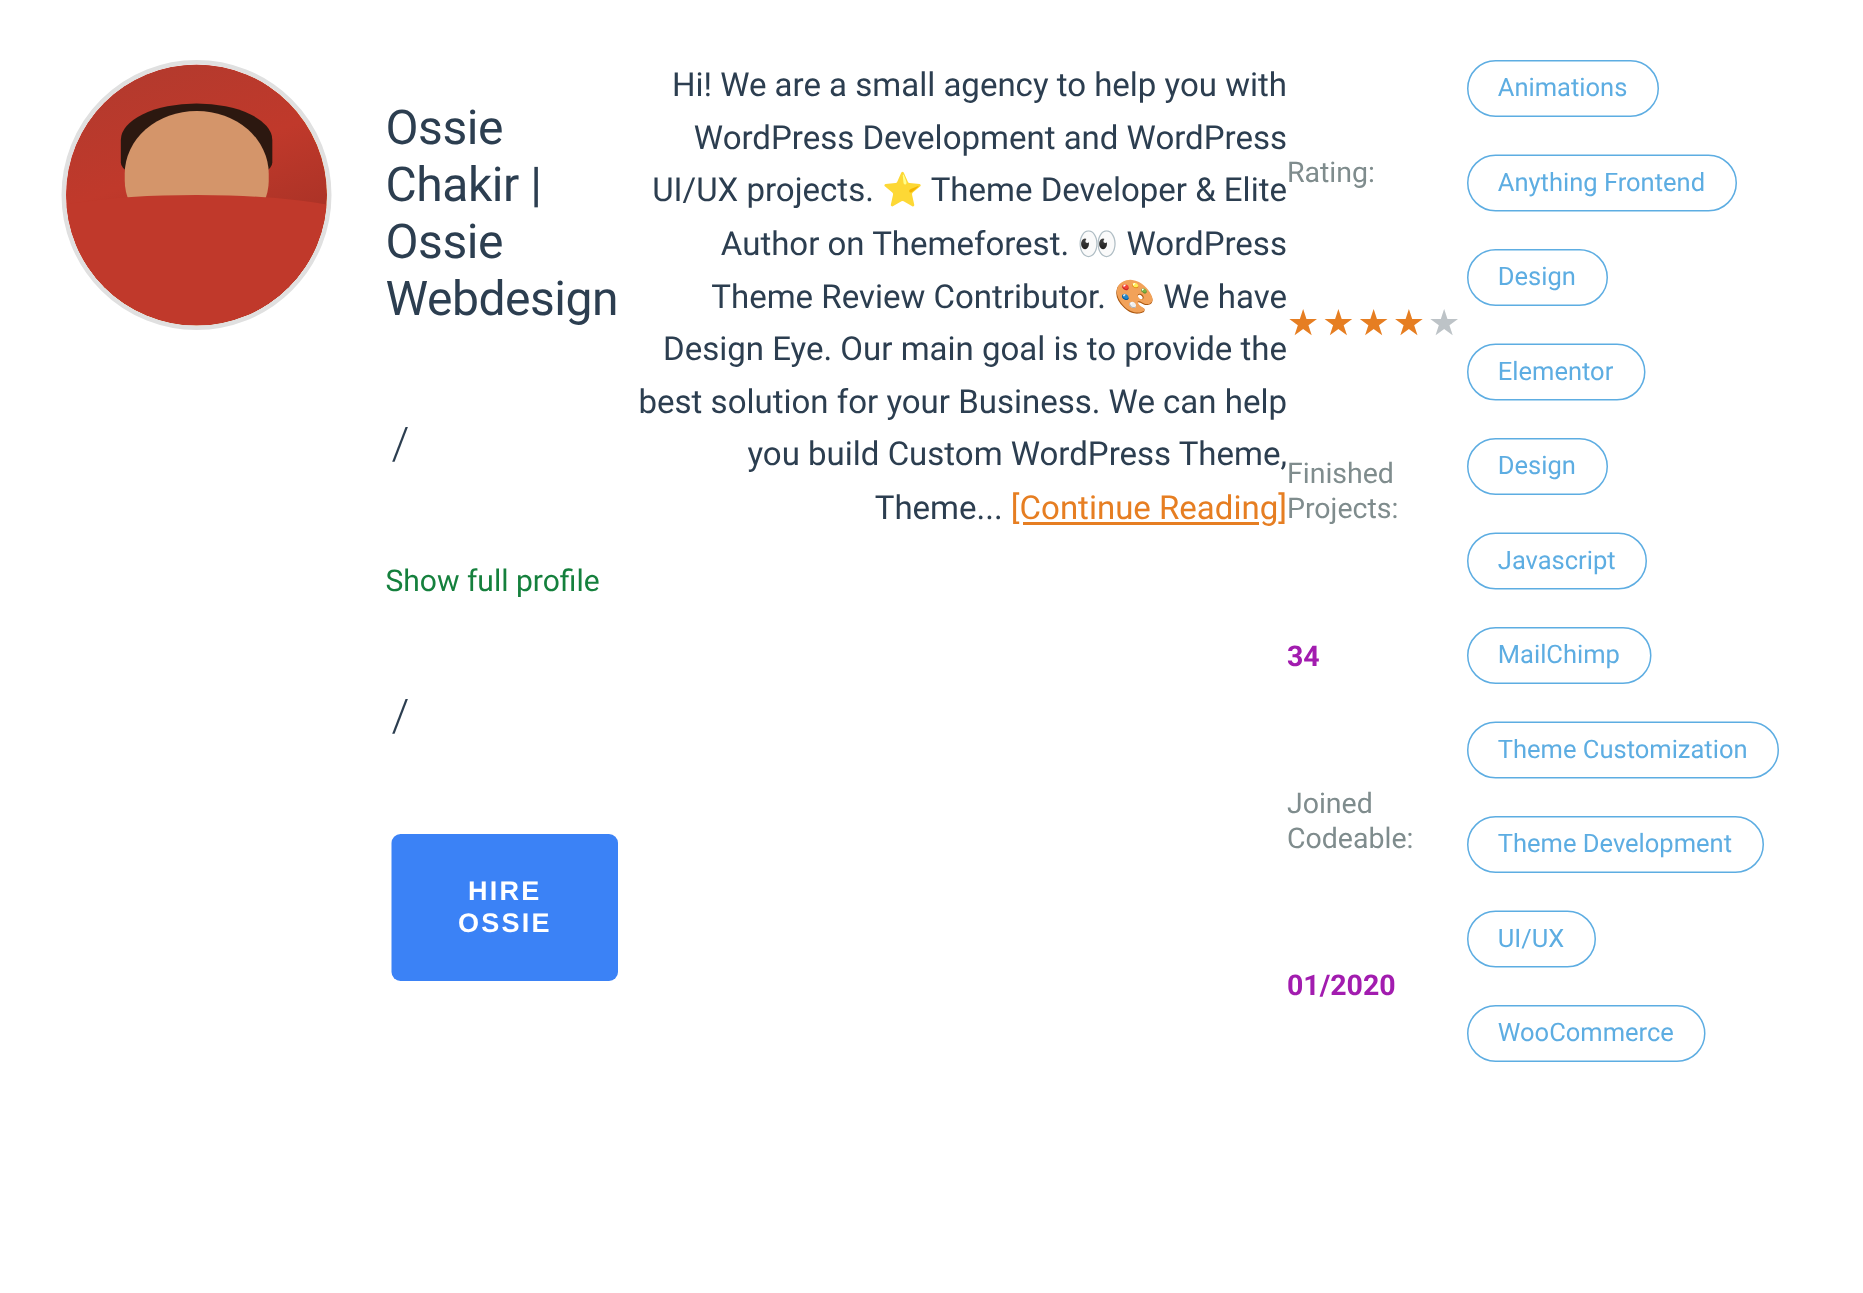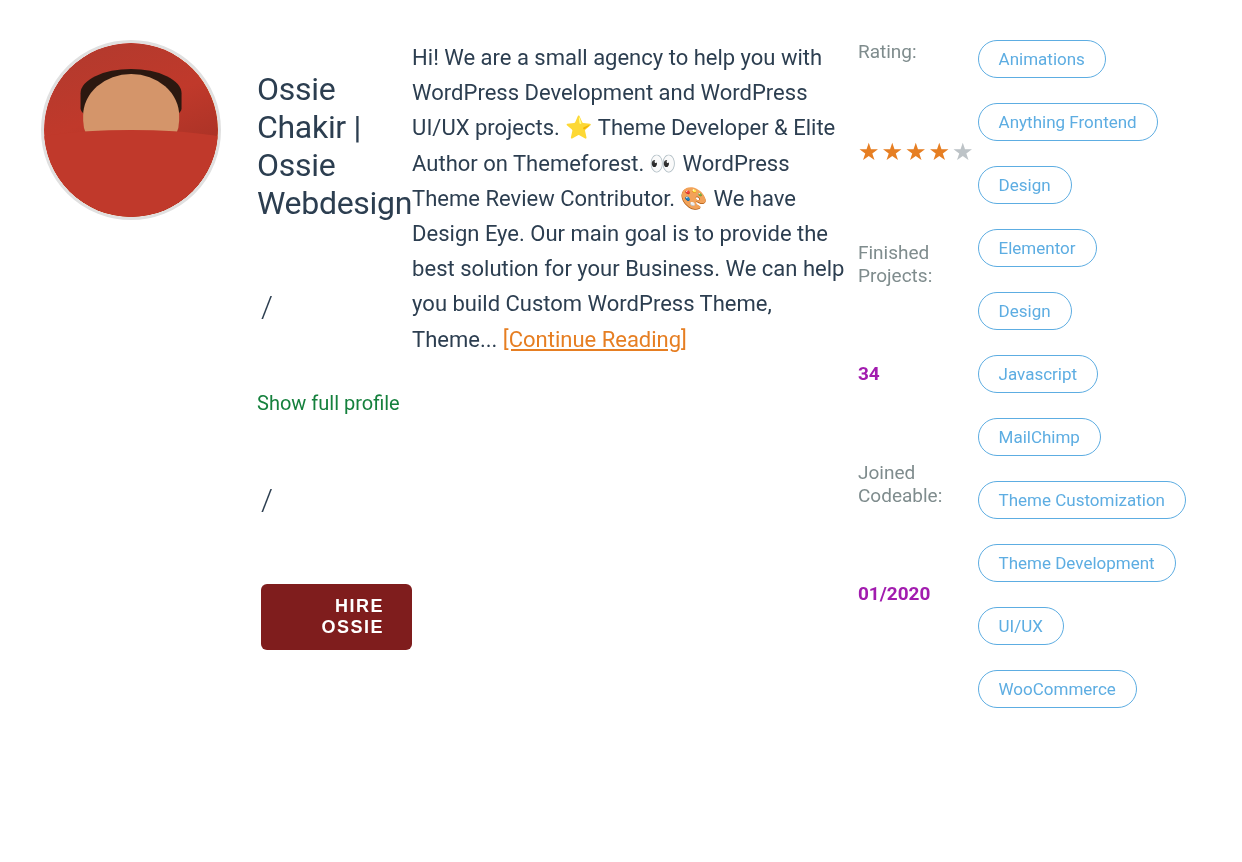--- a/index.html
+++ b/index.html
@@ -136,58 +136,58 @@
 
     .show-profile-link {
       font-size: 20px;
       color: #15803d;
       text-decoration: none;
       font-weight: 400;
       cursor: pointer;
     }
 
     .hire-button {
-      background: #7f1d1d;
+      background: #3b82f6;
       color: #ffffff;
       border: none;
       border-radius: 6px;
-      padding: 12px 28px;
+      padding: 28px 28px;
       font-size: 18px;
       font-weight: 700;
       letter-spacing: 1.5px;
       cursor: pointer;
       text-transform: uppercase;
       margin-left: 4px;
-      text-align: right;
     }
 
     .hire-separator {
       font-size: 30px;
       color: #2c3e50;
       font-weight: 300;
       margin: 0 4px;
     }
 
     .bio-text {
       font-size: 22px;
       line-height: 1.6;
       color: #2c3e50;
       margin-bottom: 36px;
       max-width: 920px;
+      text-align: right;
     }
 
     .continue-reading {
       color: #e67e22;
       text-decoration: underline;
       cursor: pointer;
     }
 
     .stats-row {
       display: flex;
-      align-items: flex-start;
+      align-items: flex-end;
       gap: 12px;
       margin-bottom: 40px;
       flex-wrap: wrap;
     }
 
     .stat-label {
       font-size: 19px;
       color: #7f8c8d;
     }
 

